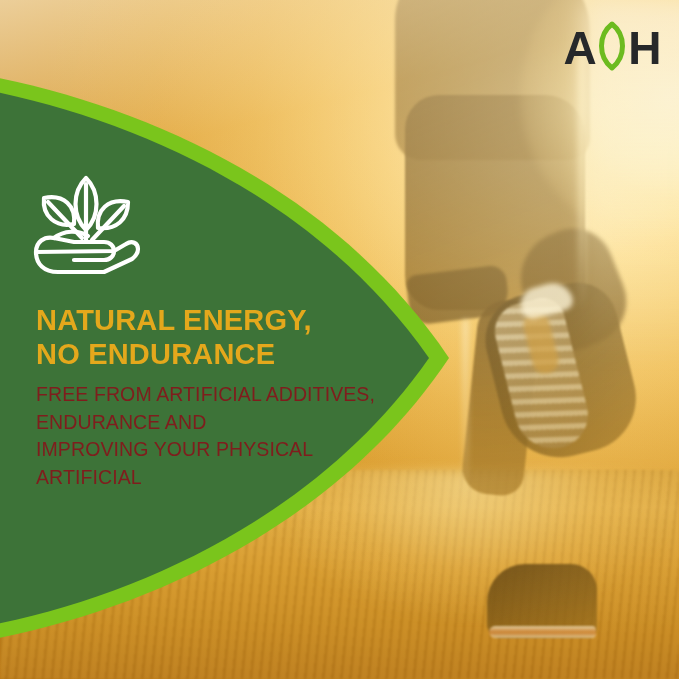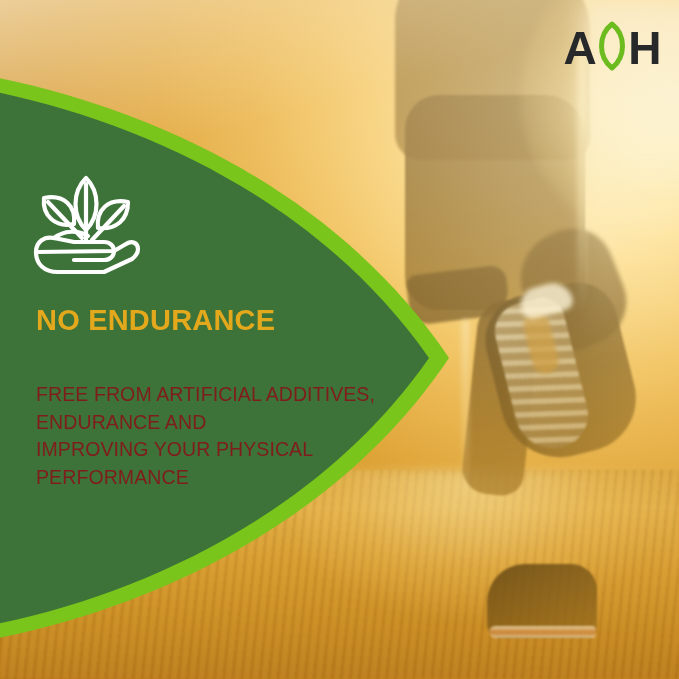--- a/index.html
+++ b/index.html
@@ -346,28 +346,29 @@
           <path d="M94 38 L62 72"></path>
 
           <path d="M6 84 C 6 74, 14 68, 24 70 L44 74 L74 74 C 80 74, 84 78, 84 83 C 84 88, 80 92, 74 92 L44 92"></path>
           <path d="M24 70 C 34 62, 48 62, 58 68"></path>
           <path d="M84 83 L96 76 C 102 72, 108 75, 108 81 C 108 85, 106 88, 102 91 L74 104 L28 104 C 14 104, 6 96, 6 84 Z"></path>
         </g>
       </svg>
     </div>
 
     <div class="headline">
+      <span class="hl-line">NATURAL ENERGY,</span>
       <span class="hl-line">NO ENDURANCE</span>
     </div>
 
     <div class="body-copy">
       <span class="bc-line">FREE FROM ARTIFICIAL ADDITIVES,</span>
       <span class="bc-line">ENDURANCE AND</span>
       <span class="bc-line">IMPROVING YOUR PHYSICAL</span>
-      <span class="bc-line">PERFORMANCE</span>
+      <span class="bc-line">ARTIFICIAL</span>
     </div>
   </div>
 
   <div class="brand-logo">
     <span class="brand-letter">A</span>
     <span class="brand-mark">
       <svg width="32" height="50" viewBox="0 0 32 50" xmlns="http://www.w3.org/2000/svg" aria-hidden="true">
         <path d="M16 3 C 30 14, 30 36, 16 47 C 2 36, 2 14, 16 3 Z" fill="none" stroke="#6cbb1f" stroke-width="5" stroke-linejoin="round"></path>
       </svg>
     </span>

